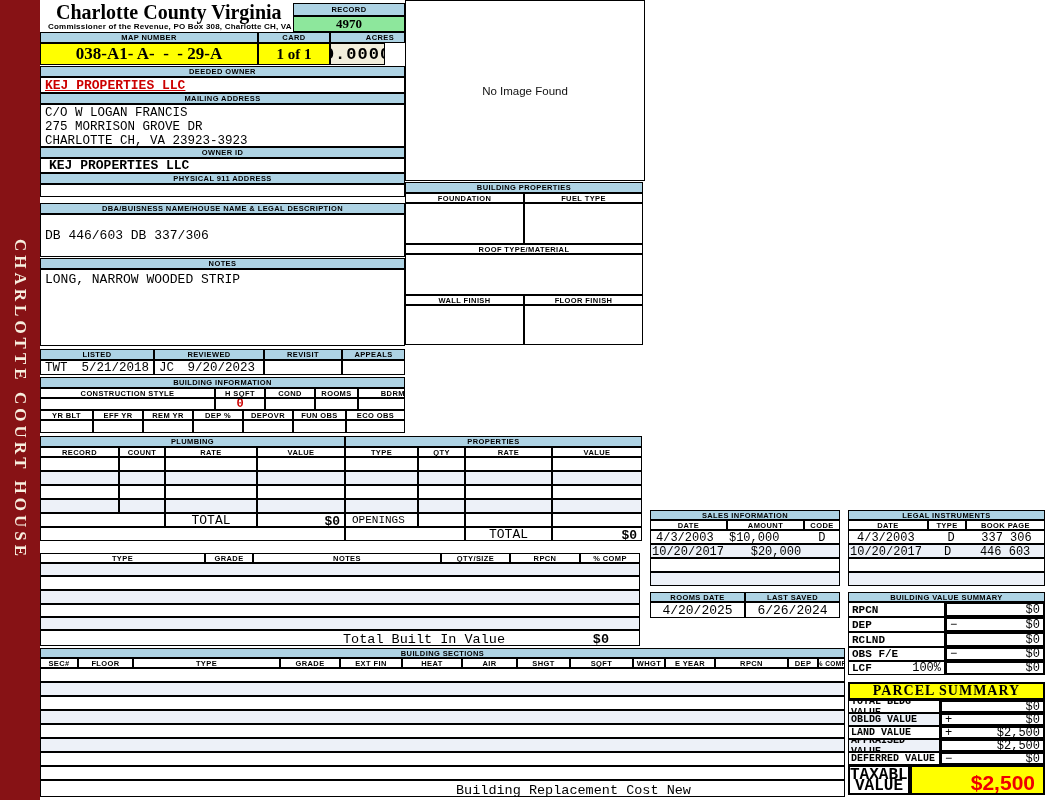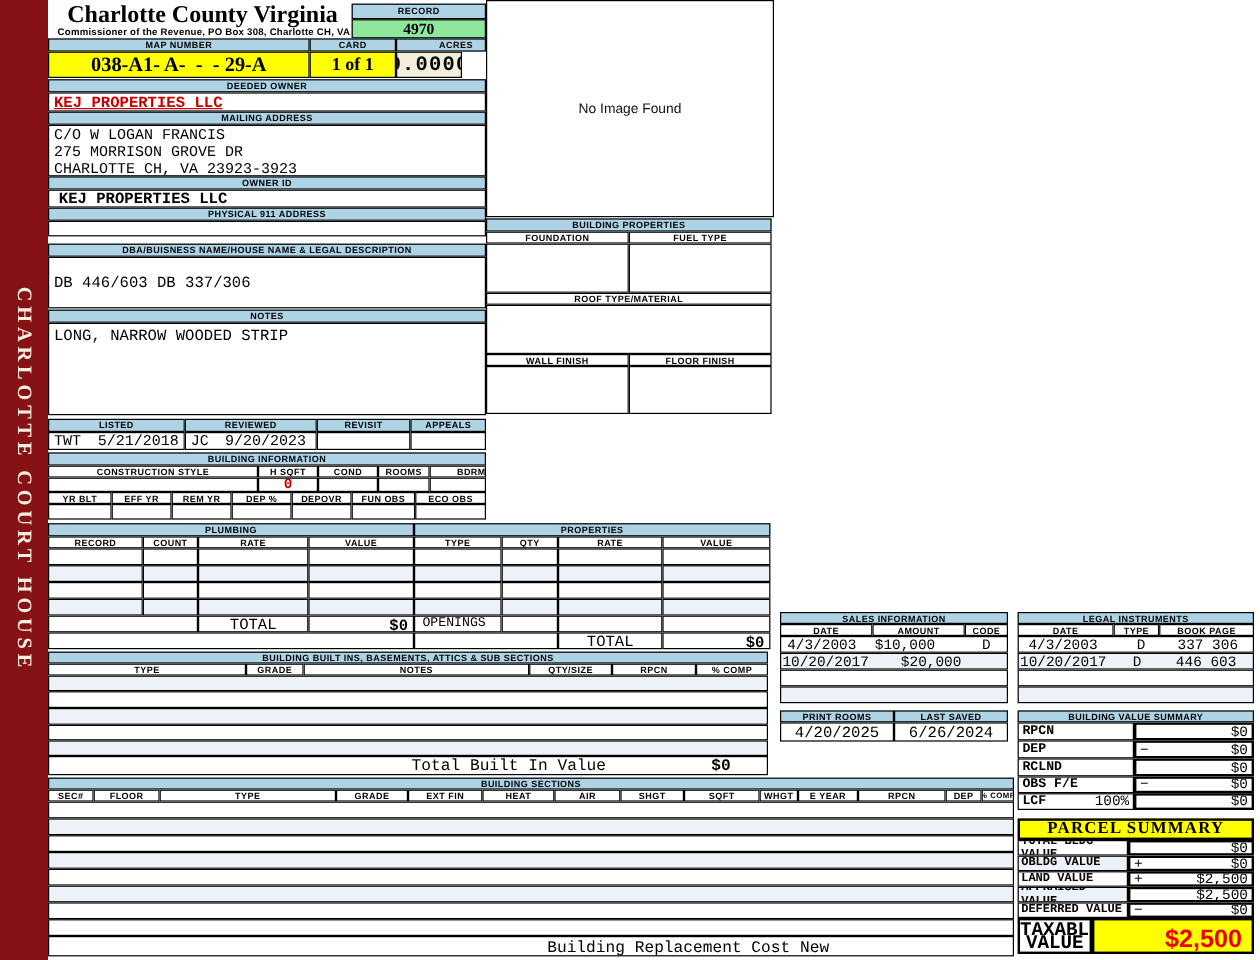--- a/index.html
+++ b/index.html
@@ -168,21 +168,20 @@
 
   <div class="abs cell flexl mono" style="left:345px;top:513px;width:73px;height:14px;font-size:11px;padding-left:6px;">OPENINGS</div>
   <div class="abs cell" style="left:418px;top:513px;width:47px;height:14px;"></div>
   <div class="abs cell" style="left:465px;top:513px;width:87px;height:14px;"></div>
   <div class="abs cell" style="left:552px;top:513px;width:90px;height:14px;"></div>
 
   <div class="abs cell" style="left:345px;top:527px;width:120px;height:14px;"></div>
   <div class="abs cell flexc mono" style="left:465px;top:527px;width:87px;height:14px;font-size:13px;">TOTAL</div>
   <div class="abs cell mono" style="left:552px;top:527px;width:90px;height:14px;font-weight:bold;font-size:13px;text-align:right;padding-right:4px;">$0</div>
 
-  <div class="abs hdr" style="left:40px;top:543px;width:600px;height:10px;">BUILDING BUILT INS, BASEMENTS, ATTICS &amp; SUB SECTIONS</div>
   <div class="abs hdr" style="left:40px;top:553px;width:165px;height:10px;background:#fff;">TYPE</div>
   <div class="abs hdr" style="left:205px;top:553px;width:48px;height:10px;background:#fff;">GRADE</div>
   <div class="abs hdr" style="left:253px;top:553px;width:188px;height:10px;background:#fff;">NOTES</div>
   <div class="abs hdr" style="left:441px;top:553px;width:69px;height:10px;background:#fff;">QTY/SIZE</div>
   <div class="abs hdr" style="left:510px;top:553px;width:70px;height:10px;background:#fff;">RPCN</div>
   <div class="abs hdr" style="left:580px;top:553px;width:60px;height:10px;background:#fff;">% COMP</div>
   <div class="abs cell alt" style="left:40px;top:563px;width:600px;height:13px;"></div>
   <div class="abs cell" style="left:40px;top:576px;width:600px;height:14px;"></div>
   <div class="abs cell alt" style="left:40px;top:590px;width:600px;height:14px;"></div>
   <div class="abs cell" style="left:40px;top:604px;width:600px;height:13px;"></div>
@@ -262,21 +261,21 @@
     <span style="width:79px;text-align:center;">337 306</span>
   </div>
   <div class="abs cell v12 alt" style="left:848px;top:544px;width:197px;height:14px;display:flex;">
     <span style="width:80px;padding-left:1px;">10/20/2017</span>
     <span style="width:38px;text-align:center;">D</span>
     <span style="width:79px;text-align:center;">446 603</span>
   </div>
   <div class="abs cell" style="left:848px;top:558px;width:197px;height:14px;"></div>
   <div class="abs cell alt" style="left:848px;top:572px;width:197px;height:14px;"></div>
 
-  <div class="abs hdr" style="left:650px;top:592px;width:95px;height:10px;">PRINT ROOMS</div>
+  <div class="abs hdr" style="left:650px;top:592px;width:95px;height:10px;">ROOMS DATE</div>
   <div class="abs hdr" style="left:745px;top:592px;width:95px;height:10px;">LAST SAVED</div>
   <div class="abs cell flexc v" style="left:650px;top:602px;width:95px;height:16px;">4/20/2025</div>
   <div class="abs cell flexc v" style="left:745px;top:602px;width:95px;height:16px;">6/26/2024</div>
 
   <div class="abs hdr" style="left:848px;top:592px;width:197px;height:10px;">BUILDING VALUE SUMMARY</div>
   <div class="abs cell mono flexl" style="left:848px;top:602px;width:97px;height:15px;font-weight:bold;font-size:11px;padding:0 3px;justify-content:space-between;">
     <span>RPCN</span>
     <span></span>
   </div>
   <div class="abs cell v12 flexl" style="left:945px;top:602px;width:100px;height:15px;border-width:2px;padding:0 3px;justify-content:space-between;">

